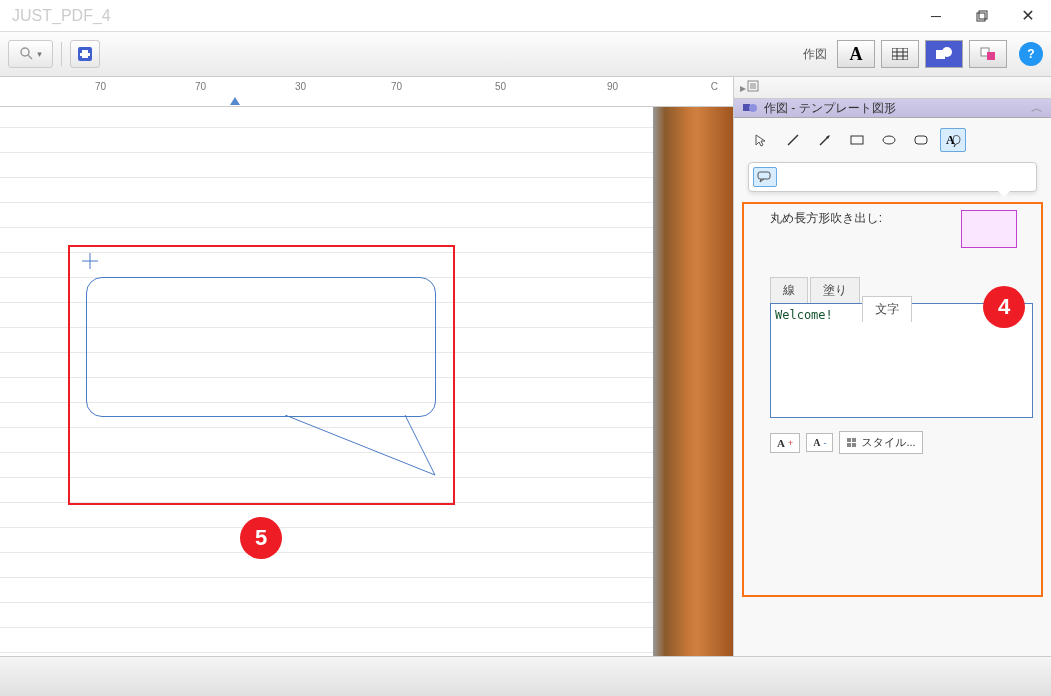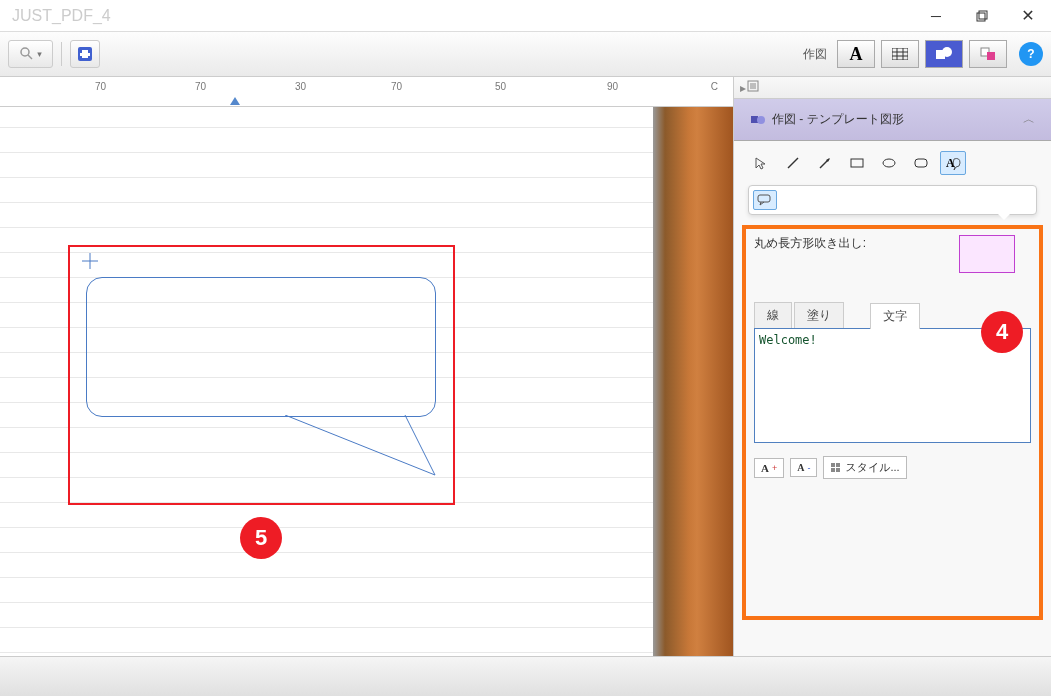--- a/index.html
+++ b/index.html
@@ -180,26 +180,26 @@
       height: 22px;
       background: linear-gradient(#f8f8f8, #eee);
       border-bottom: 1px solid #ccc;
       display: flex;
       align-items: center;
       padding: 0 6px;
       color: #444;
     }
     .palette-header-title { flex: 1; text-align: center; }
     .section-header {
-      height: 42px;
+      height: 19px;
       background: linear-gradient(#d0ccea, #c3bcdf);
       border-bottom: 1px solid #aaa;
       display: flex;
       align-items: center;
-      padding: 0 16px;
+      padding: 0 8px;
       color: #333;
       gap: 6px;
     }
     .section-header .collapse { margin-left: auto; color: #777; }
     .tool-row {
       display: flex;
       gap: 6px;
       padding: 10px 14px;
       align-items: center;
     }
@@ -238,22 +238,22 @@
     }
     .bubble-preview-btn {
       width: 24px; height: 20px;
       border: 1px solid #6aa8e0;
       background: #d8ecff;
       border-radius: 2px;
       display: flex; align-items: center; justify-content: center;
     }
     .template-panel {
       margin: 0 8px;
-      border: 4px solid #f97316;
-      padding: 6px 8px 10px 8px;
+      border: 2px solid #f97316;
+      padding: 6px 8px 10px 26px;
       background: #f8f8f8;
       position: relative;
       height: 395px;
     }
     .shape-label { color: #333; margin-bottom: 4px; display: inline-block; }
     .shape-swatch {
       position: absolute;
       right: 24px;
       top: 6px;
       width: 56px;
@@ -267,21 +267,21 @@
       border-bottom: 1px solid #ccc;
     }
     .style-tab {
       padding: 4px 12px;
       background: #f0f0f0;
       border: 1px solid #ccc;
       border-bottom: none;
       margin-right: 2px;
       color: #444;
     }
-    .style-tab.active { background: #fff; position: relative; top: 1px; margin-left: 24px; }
+    .style-tab.active { background: #fff; position: relative; top: 19px; }
     .text-input {
       width: 100%;
       height: 115px;
       border: 1px solid #5080c0;
       background: #fff;
       padding: 4px;
       font-size: 12px;
       color: #14532d;
       resize: none;
       outline: none;

